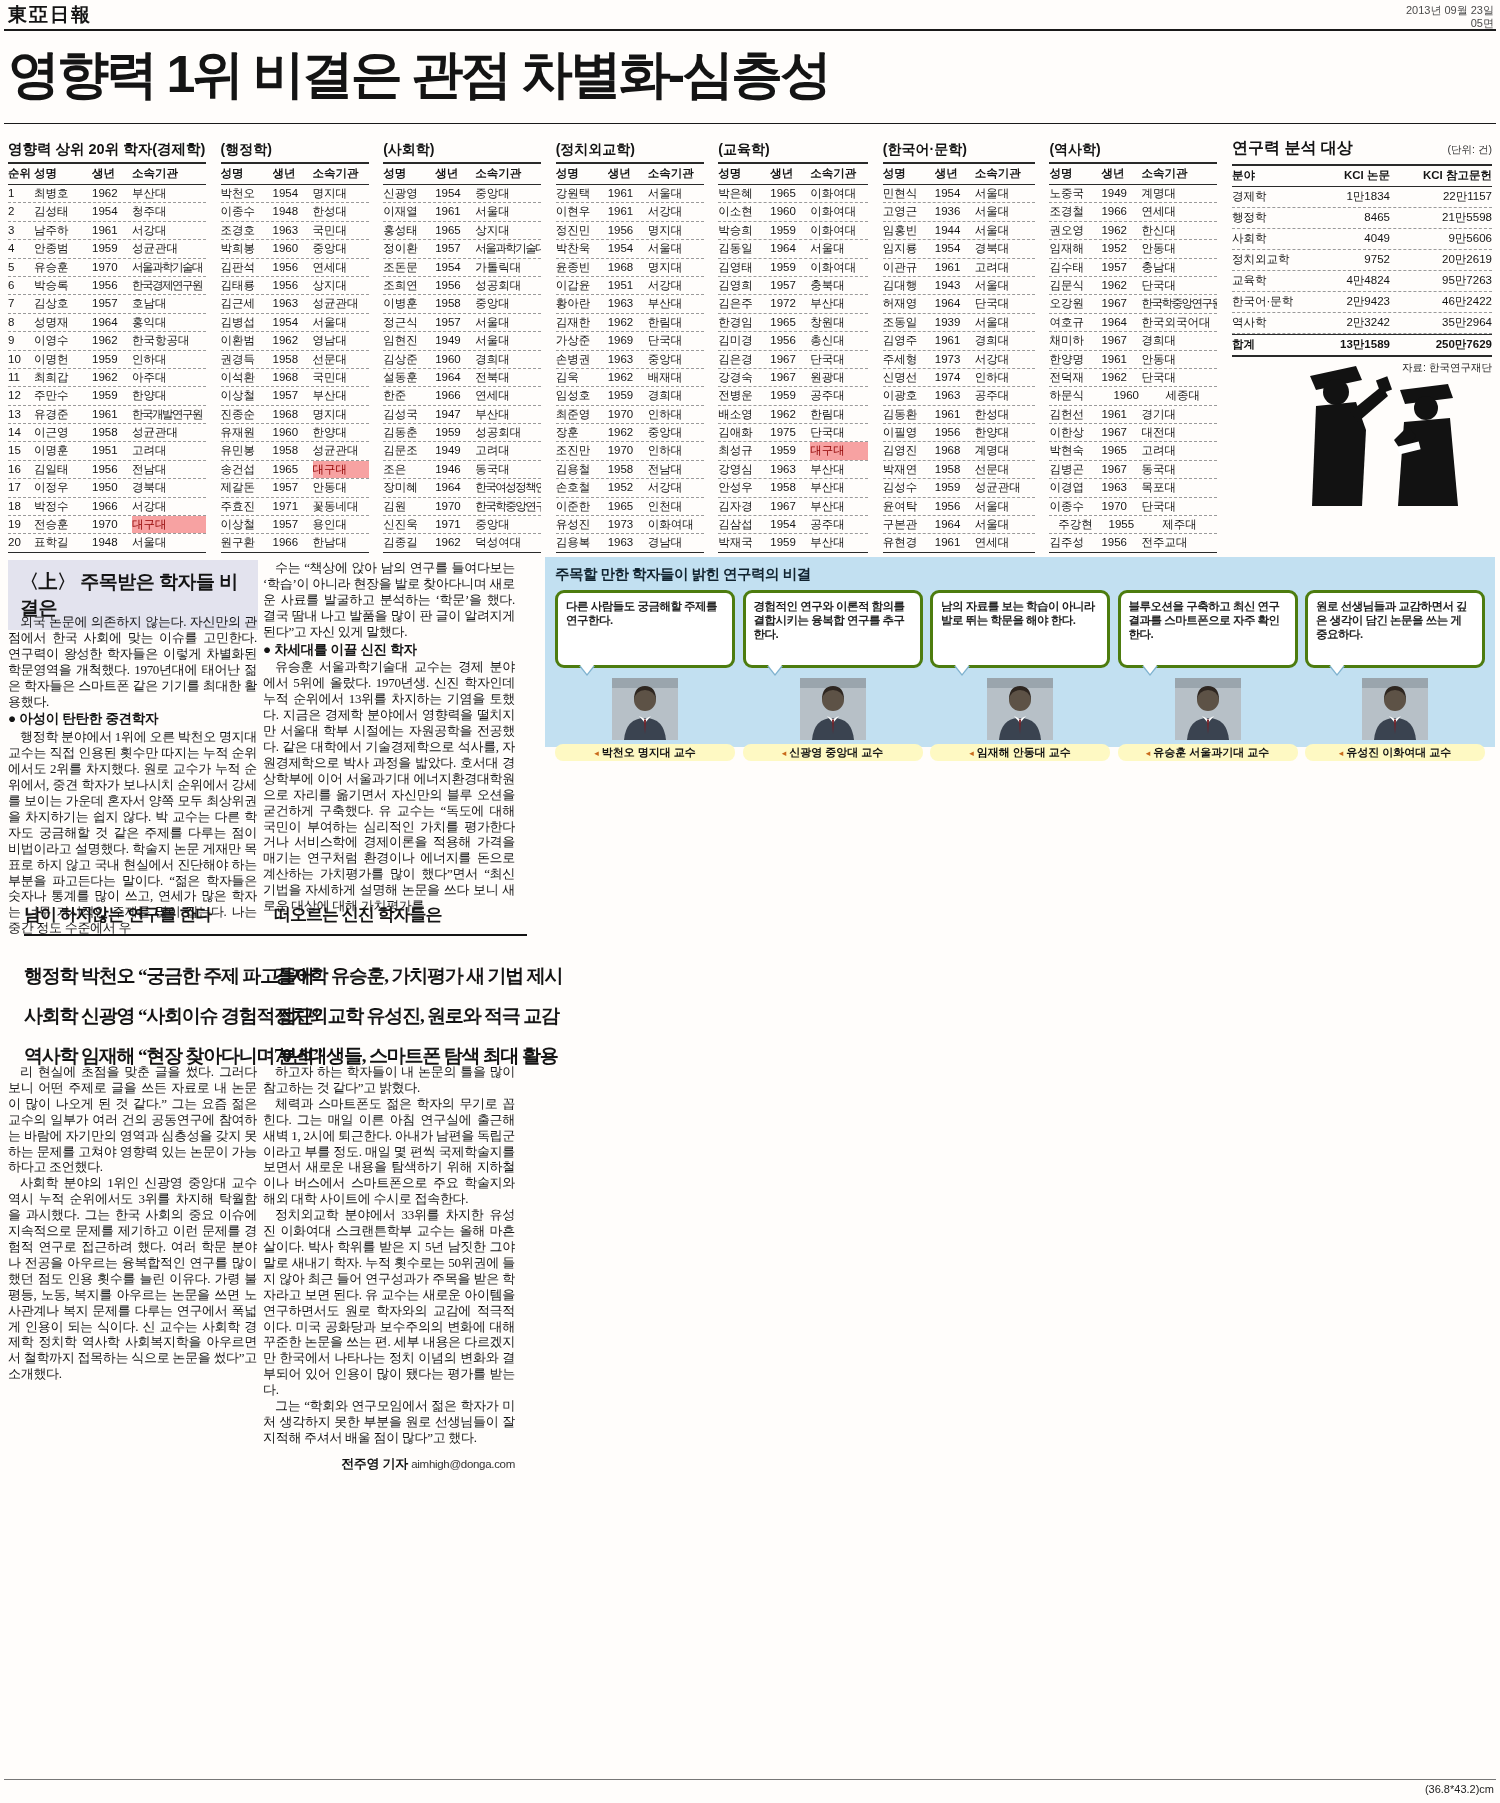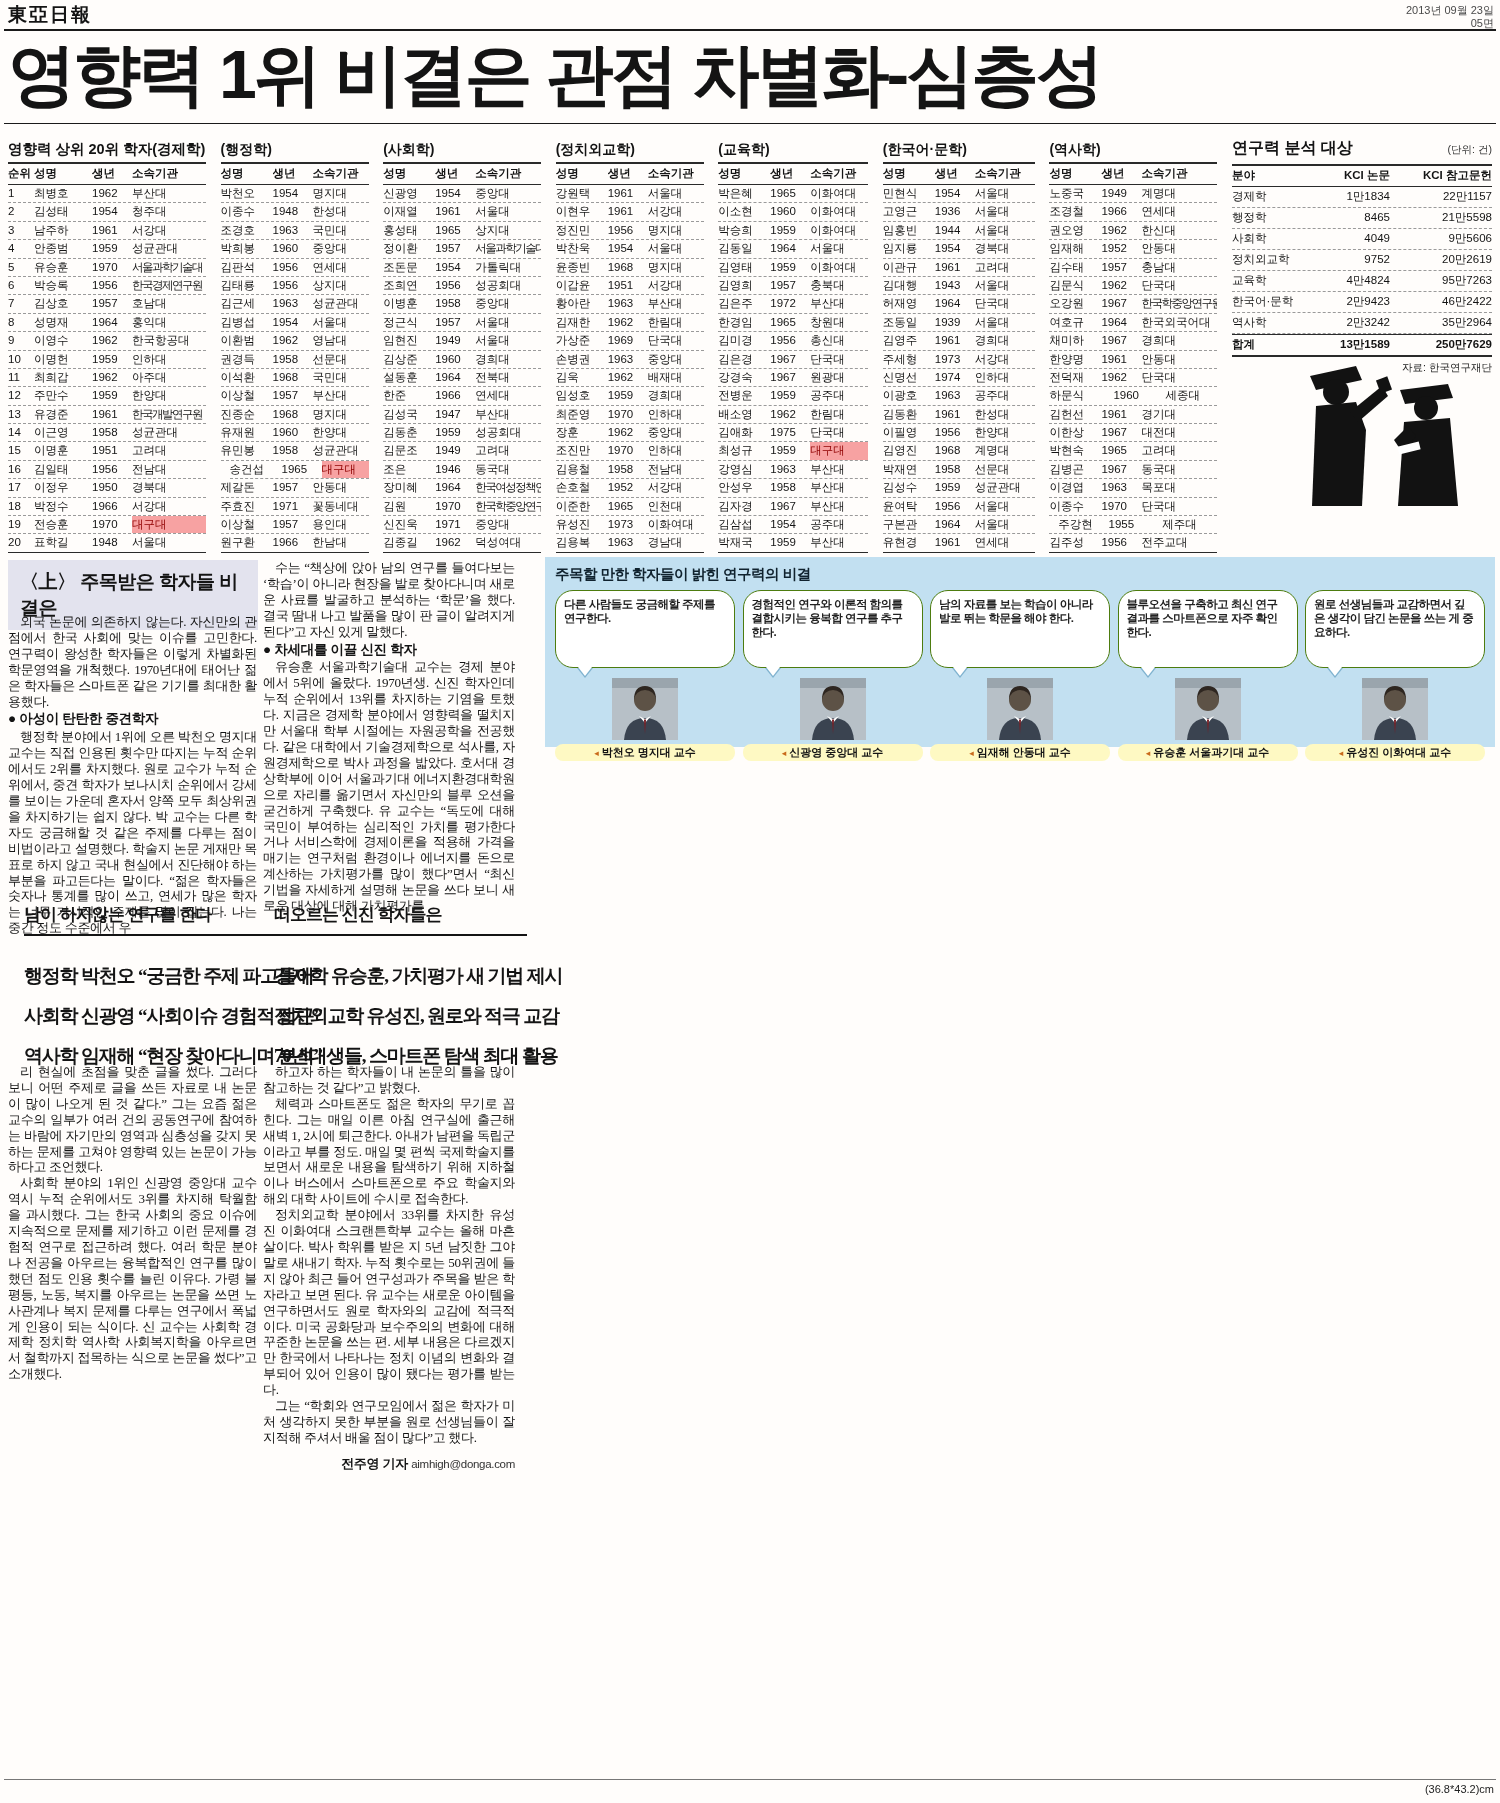--- a/index.html
+++ b/index.html
@@ -4,21 +4,21 @@
 <style>
   html,body{margin:0;padding:0;background:#e8e8e8;}
   .page{position:relative;width:1500px;height:1803px;background:#fffdfb;margin:0 auto;
         font-family:"Liberation Sans","DejaVu Sans",sans-serif;color:#141414;overflow:hidden;}
   
   .masthead{position:absolute;left:8px;top:2px;font-family:"Liberation Serif","DejaVu Serif",serif;
             font-size:19px;font-weight:bold;letter-spacing:2px;}
   .dateblock{position:absolute;right:6px;top:4px;text-align:right;font-size:11px;color:#4a4a4a;line-height:13px;}
   .rule-top{position:absolute;left:4px;right:4px;top:29px;border-top:2px solid #1a1a1a;}
   .rule-mid{position:absolute;left:4px;right:4px;top:123px;border-top:1px solid #1a1a1a;}
-  .headline{position:absolute;left:8px;top:34px;width:1480px;font-size:68px;font-weight:900;
+  .headline{position:absolute;left:8px;top:34px;width:1480px;font-size:52px;font-weight:900;
             letter-spacing:-3px;line-height:80px;white-space:nowrap;}
   
   .tables-row{position:absolute;left:8px;top:138px;width:1484px;display:flex;justify-content:space-between;}
   .stable{flex:0 0 auto;}
   .stable .ttitle{font-size:14px;font-weight:bold;height:24px;line-height:22px;white-space:nowrap;}
   .shead{display:grid;border-top:2px solid #2a2a2a;border-bottom:1px solid #2a2a2a;
          font-weight:bold;font-size:11.5px;height:20px;line-height:19px;}
   .srow{display:grid;border-bottom:1px dashed #9a9a9a;font-size:11.5px;height:17.4px;line-height:16.8px;}
   .srow:last-child{border-bottom:1px solid #2a2a2a;}
   .scell{white-space:nowrap;overflow:hidden;}
@@ -55,21 +55,21 @@
   #midcol1{left:24px;}#midcol2{left:274px;width:253px;}
   .midtitle{font-size:17px;font-weight:bold;letter-spacing:-1px;padding-bottom:8px;border-bottom:2px solid #141414;}
   .midquotes{margin-top:20px;font-family:"Liberation Serif","DejaVu Serif",serif;font-weight:bold;
              font-size:19px;letter-spacing:-1.2px;line-height:40px;white-space:nowrap;}
   
   .bluebox{position:absolute;left:545px;top:557px;width:950px;height:190px;background:#c2e0f1;box-sizing:border-box;
            padding:8px 10px;}
   .bluebox-title{font-size:14.5px;font-weight:bold;color:#10222e;margin-bottom:6px;letter-spacing:-0.5px;}
   .cards{display:flex;justify-content:space-between;}
   .card{width:180px;position:relative;}
-  .bubble{position:relative;background:#fff;border:1px solid #4d7c0f;border-radius:18px;box-sizing:border-box;
+  .bubble{position:relative;background:#fff;border:3px solid #4d7c0f;border-radius:9px;box-sizing:border-box;
           height:78px;padding:6px 8px;font-size:11.5px;font-weight:bold;line-height:14px;color:#222;
           letter-spacing:-0.5px;}
   .bubble:after{content:"";position:absolute;left:22px;bottom:-9px;width:0;height:0;
                 border-left:7px solid transparent;border-right:7px solid transparent;border-top:9px solid #fff;}
   .bubble:before{content:"";position:absolute;left:21px;bottom:-11px;width:0;height:0;
                  border-left:8px solid transparent;border-right:8px solid transparent;border-top:10px solid #7fb2cf;}
   .photo{display:block;margin:10px auto 0 auto;}
   .namebar{margin-top:4px;background:#fef9c3;border-radius:8px;height:17px;line-height:17px;font-size:11px;
            font-weight:bold;text-align:center;white-space:nowrap;}
   .namebar .tri{color:#c96a1b;font-size:9px;margin-right:3px;}
@@ -297,21 +297,21 @@
         <div class="srow" style="grid-template-columns: 52px 40px 1fr;">
           <span class="scell">유재원</span>
           <span class="scell">1960</span>
           <span class="scell">한양대</span>
         </div>
         <div class="srow" style="grid-template-columns: 52px 40px 1fr;">
           <span class="scell">유민봉</span>
           <span class="scell">1958</span>
           <span class="scell">성균관대</span>
         </div>
-        <div class="srow" style="grid-template-columns: 52px 40px 1fr; margin-left: 9px;">
+        <div class="srow" style="grid-template-columns: 52px 40px 1fr;">
           <span class="scell">송건섭</span>
           <span class="scell">1965</span>
           <span class="scell hl">대구대</span>
         </div>
         <div class="srow" style="grid-template-columns: 52px 40px 1fr;">
           <span class="scell">제갈돈</span>
           <span class="scell">1957</span>
           <span class="scell">안동대</span>
         </div>
         <div class="srow" style="grid-template-columns: 52px 40px 1fr;">

